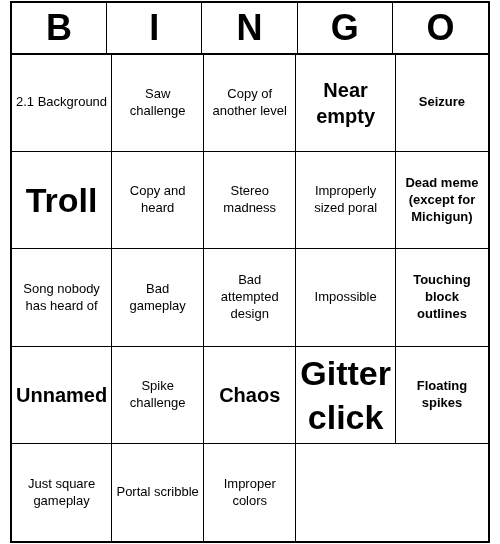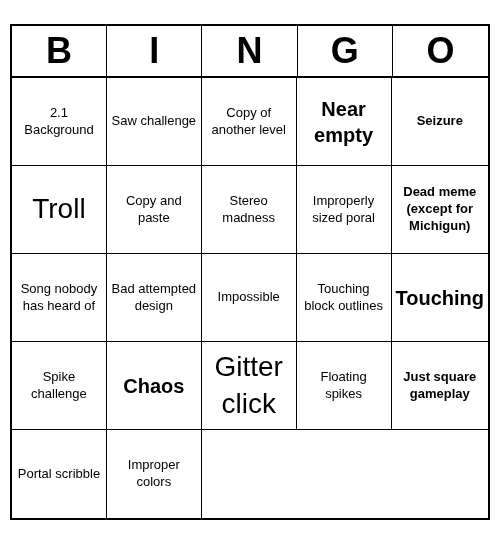--- a/index.html
+++ b/index.html
@@ -69,51 +69,52 @@
     .bingo-cell:nth-child(n+21) {
       border-bottom: none;
     }
 
     .bingo-cell.large-text {
       font-size: 20px;
       font-weight: bold;
     }
 
     .bingo-cell.xlarge-text {
-      font-size: 28px;
-      font-weight: normal;
+      font-size: 34px;
+      font-weight: bold;
     }
   </style>
 </head>
 <body>
 
 <div class="bingo-card">
   <div class="bingo-header">
   <div class="bingo-header-cell">B</div>
       <div class="bingo-header-cell">I</div>
       <div class="bingo-header-cell">N</div>
       <div class="bingo-header-cell">G</div>
       <div class="bingo-header-cell">O</div>
     </div>
   <div class="bingo-grid">
   <div class="bingo-cell">2.1 Background</div>
       <div class="bingo-cell">Saw challenge</div>
       <div class="bingo-cell">Copy of another level</div>
       <div class="bingo-cell large-text">Near empty</div>
       <div class="bingo-cell">Seizure</div>
       <div class="bingo-cell xlarge-text">Troll</div>
-      <div class="bingo-cell">Copy and paste</div>
+      <div class="bingo-cell">Copy and heard</div>
       <div class="bingo-cell">Stereo madness</div>
       <div class="bingo-cell">Improperly sized poral</div>
       <div class="bingo-cell">Dead meme (except for Michigun)</div>
       <div class="bingo-cell">Song nobody has heard of</div>
+      <div class="bingo-cell">Bad gameplay</div>
       <div class="bingo-cell">Bad attempted design</div>
       <div class="bingo-cell">Impossible</div>
       <div class="bingo-cell">Touching block outlines</div>
-      <div class="bingo-cell large-text">Touching</div>
+      <div class="bingo-cell large-text">Unnamed</div>
       <div class="bingo-cell">Spike challenge</div>
       <div class="bingo-cell large-text">Chaos</div>
       <div class="bingo-cell xlarge-text">Gitter click</div>
       <div class="bingo-cell">Floating spikes</div>
       <div class="bingo-cell">Just square gameplay</div>
       <div class="bingo-cell">Portal scribble</div>
       <div class="bingo-cell">Improper colors</div>
     </div>
 </div>
 

